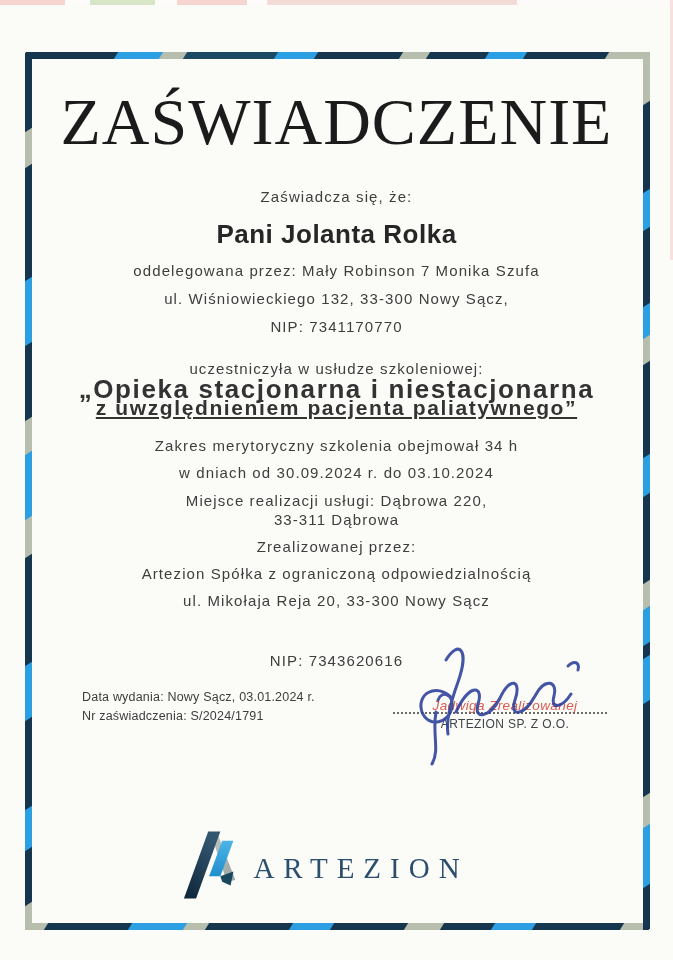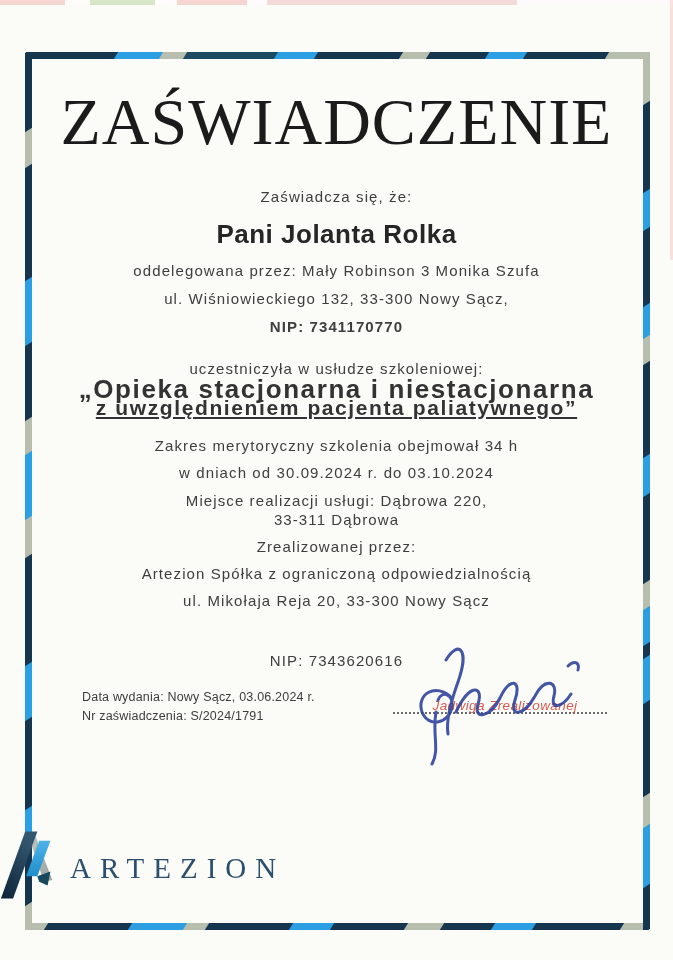--- a/index.html
+++ b/index.html
@@ -23,21 +23,21 @@
   .b-right {left:643px;top:52px;  width:7px;  height:878px;flex-direction:column;}
   .b-top>div,.b-bottom>div{height:9px;transform:skewX(-32deg);}
   .b-left>div,.b-right>div{width:9px;transform:skewY(-32deg);}
   
   .line{left:35px;width:603px;text-align:center;letter-spacing:1.1px;}
   .t15{font-size:15px;}
   .t-intro{top:188px;}
   .t-name{top:219px;font-size:26px;font-weight:bold;color:#262626;letter-spacing:.5px;}
   .t-deleg{top:262px;}
   .t-addr1{top:290px;}
-  .t-nip1{top:318px;font-weight:bold;}
+  .t-nip1{top:318px;}
   .t-service{top:360px;}
   .t-quote1{top:374px;font-size:26px;font-weight:bold;color:#333;letter-spacing:1.6px;}
   .t-quote2{top:396px;font-size:21px;font-weight:bold;color:#333;letter-spacing:1.6px;text-decoration:underline;}
   .t-scope{top:437px;}
   .t-dates{top:464px;}
   .t-place1{top:492px;}
   .t-place2{top:511px;}
   .t-realized{top:538px;}
   .t-company{top:565px;}
   .t-addr2{top:592px;}
@@ -47,21 +47,21 @@
   .sig-block{left:390px;top:660px;width:230px;height:110px;}
   .stamp-role{position:absolute;left:0;top:12px;width:100%;text-align:center;
     font-size:11.5px;letter-spacing:1.2px;color:rgba(216,78,68,.85);font-weight:bold;}
   .dotline{position:absolute;left:3px;top:52px;width:214px;border-bottom:2px dotted #6a6a6a;height:0;}
   .stamp-name{position:absolute;left:0;top:38px;width:100%;text-align:center;
     font-size:13.5px;font-style:italic;color:rgba(213,73,62,.9);letter-spacing:.4px;}
   .sig-company{position:absolute;left:0;top:57px;width:100%;text-align:center;
     font-size:12px;color:#41454a;letter-spacing:.4px;}
   .sig-ink{position:absolute;left:18px;top:-22px;}
   
-  .logo{left:0;top:830px;width:652px;display:flex;align-items:flex-start;gap:14px;}
+  .logo{left:0;top:830px;width:652px;display:flex;justify-content:center;align-items:flex-start;gap:14px;}
   .logo-text{font-family:"Liberation Serif", serif;font-size:29px;letter-spacing:9px;
     color:#2d4f6e;padding-top:22px;}
   
   .title{left:30px;top:84px;width:613px;text-align:center;
     font-family:"Liberation Serif", serif;font-size:66px;color:#1b1b1b;
     letter-spacing:1px;white-space:nowrap;}
 </style>
 </head>
 <body>
 
@@ -137,43 +137,44 @@
     <div style="flex-grow: 115; background: rgb(22, 53, 79);"></div>
     <div style="flex-grow: 40; background: rgb(183, 190, 173);"></div>
     <div style="flex-grow: 75; background: rgb(43, 159, 226);"></div>
     <div style="flex-grow: 55; background: rgb(22, 53, 79);"></div>
   </div>
 
 <div class="abs title">ZAŚWIADCZENIE</div>
 
 <div class="abs line t15 t-intro">Zaświadcza się, że:</div>
 <div class="abs line t-name">Pani Jolanta Rolka</div>
-<div class="abs line t15 t-deleg">oddelegowana przez: Mały Robinson 3 Monika Szufa</div>
+<div class="abs line t15 t-deleg">oddelegowana przez: Mały Robinson 7 Monika Szufa</div>
 <div class="abs line t15 t-addr1">ul. Wiśniowieckiego 132, 33-300 Nowy Sącz,</div>
 <div class="abs line t15 t-nip1">NIP: 7341170770</div>
 <div class="abs line t15 t-service">uczestniczyła w usłudze szkoleniowej:</div>
 <div class="abs line t-quote1">„Opieka stacjonarna i niestacjonarna</div>
 <div class="abs line t-quote2">z uwzględnieniem pacjenta paliatywnego”</div>
 <div class="abs line t15 t-scope">Zakres merytoryczny szkolenia obejmował 34 h</div>
 <div class="abs line t15 t-dates">w dniach od 30.09.2024 r. do 03.10.2024</div>
 <div class="abs line t15 t-place1">Miejsce realizacji usługi: Dąbrowa 220,</div>
 <div class="abs line t15 t-place2">33-311 Dąbrowa</div>
 <div class="abs line t15 t-realized">Zrealizowanej przez:</div>
 <div class="abs line t15 t-company">Artezion Spółka z ograniczoną odpowiedzialnością</div>
 <div class="abs line t15 t-addr2">ul. Mikołaja Reja 20, 33-300 Nowy Sącz</div>
 <div class="abs line t15 t-nip2">NIP: 7343620616</div>
 
 <div class="abs issue-block">
-  <div>Data wydania: Nowy Sącz, 03.06.2024 r.</div>
+  <div>Data wydania: Nowy Sącz, 03.01.2024 r.</div>
   <div>Nr zaświadczenia: S/2024/1791</div>
 </div>
 
 <div class="abs sig-block">
   <div class="dotline"></div>
   <div class="stamp-name">Jadwiga Zrealizowanej</div>
+  <div class="sig-company">ARTEZION SP. Z O.O.</div>
   <svg class="sig-ink" width="190" height="130" viewBox="0 0 190 130">
     <g fill="none" stroke="#2b3f9a" stroke-width="3" stroke-linecap="round" opacity="0.88">
       <path d="M38 22 C50 2, 62 10, 50 44 C42 66, 38 84, 40 96"></path>
       <path d="M44 60 C28 44, 8 56, 14 74 C20 90, 42 86, 44 68 C45 56, 34 52, 30 62"></path>
       <path d="M28 74 C24 96, 32 112, 24 126"></path>
       <path d="M48 74 C62 44, 76 48, 70 66 C65 82, 82 80, 92 60 C102 38, 114 42, 107 62 C101 80, 116 78, 127 58 C136 40, 150 42, 146 58 C142 72, 154 70, 163 56"></path>
       <path d="M160 28 C166 22, 172 24, 170 32"></path>
     </g>
   </svg>
 </div>

